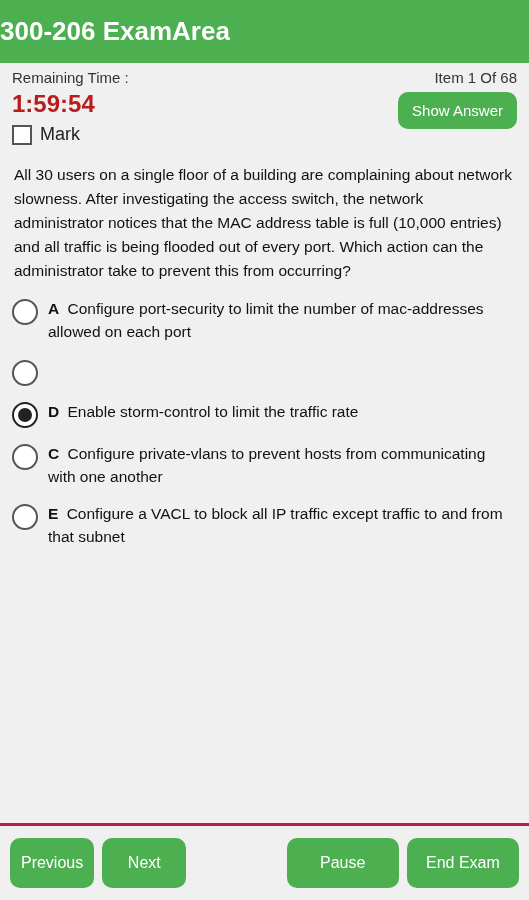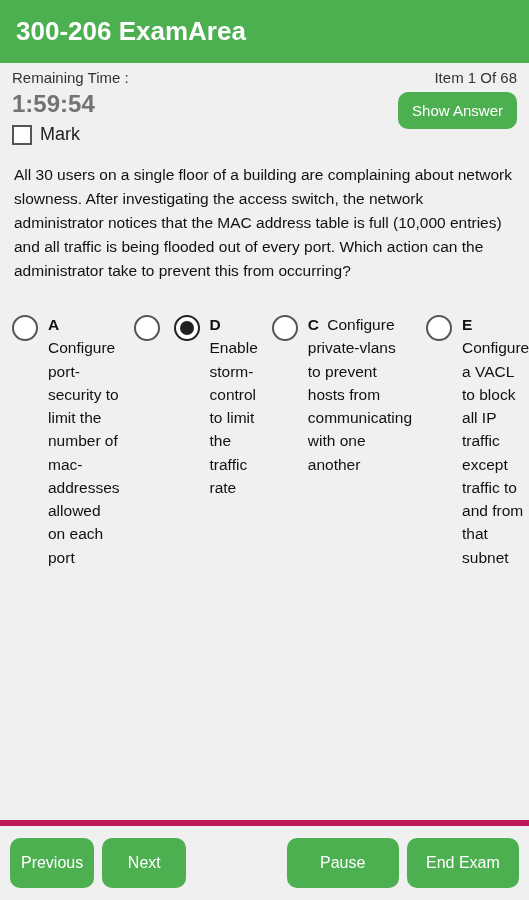--- a/index.html
+++ b/index.html
@@ -10,21 +10,21 @@
     body {
       width: 529px;
       min-height: 900px;
       font-family: Arial, sans-serif;
       background-color: #f0f0f0;
       display: flex;
       flex-direction: column;
     }
     .header {
       background-color: #4caf50;
-      padding: 16px 16px;
+      padding: 16px 0;
       color: white;
     }
     .header-title {
       font-size: 26px;
       font-weight: bold;
       color: white;
     }
     .meta-row {
       display: flex;
       justify-content: space-between;
@@ -38,21 +38,21 @@
       align-items: flex-start;
       padding: 4px 12px 8px 12px;
       position: relative;
     }
     .timer-block {
       flex: 1;
     }
     .timer-value {
       font-size: 24px;
       font-weight: bold;
-      color: #737373;
+      color: #b91c1c;
       margin-bottom: 6px;
     }
     .mark-row {
       display: flex;
       align-items: center;
       gap: 8px;
       font-size: 18px;
       color: #222;
     }
     .mark-checkbox {
@@ -76,23 +76,22 @@
     }
     .question-text {
       padding: 10px 14px 14px 14px;
       font-size: 15.5px;
       color: #111;
       line-height: 1.55;
     }
     .options-list {
       padding: 0 12px 10px 12px;
       display: flex;
-      flex-direction: row;
+      flex-direction: column;
       gap: 14px;
-      margin-top: 16px;
     }
     .option-item {
       display: flex;
       align-items: flex-start;
       gap: 10px;
     }
     .radio-outer {
       width: 26px;
       height: 26px;
       border-radius: 50%;
@@ -125,21 +124,21 @@
     }
     .spacer {
       flex: 1;
     }
     .bottom-buttons {
       background-color: #f0f0f0;
       padding: 12px 10px;
       display: flex;
       gap: 8px;
       align-items: center;
-      border-top: 6px solid #be185d;
+      border-top: 3px solid #be185d;
     }
     .btn-nav {
       background-color: #4caf50;
       color: white;
       border: none;
       border-radius: 10px;
       padding: 16px 0;
       font-size: 16px;
       cursor: pointer;
       flex: 1;

